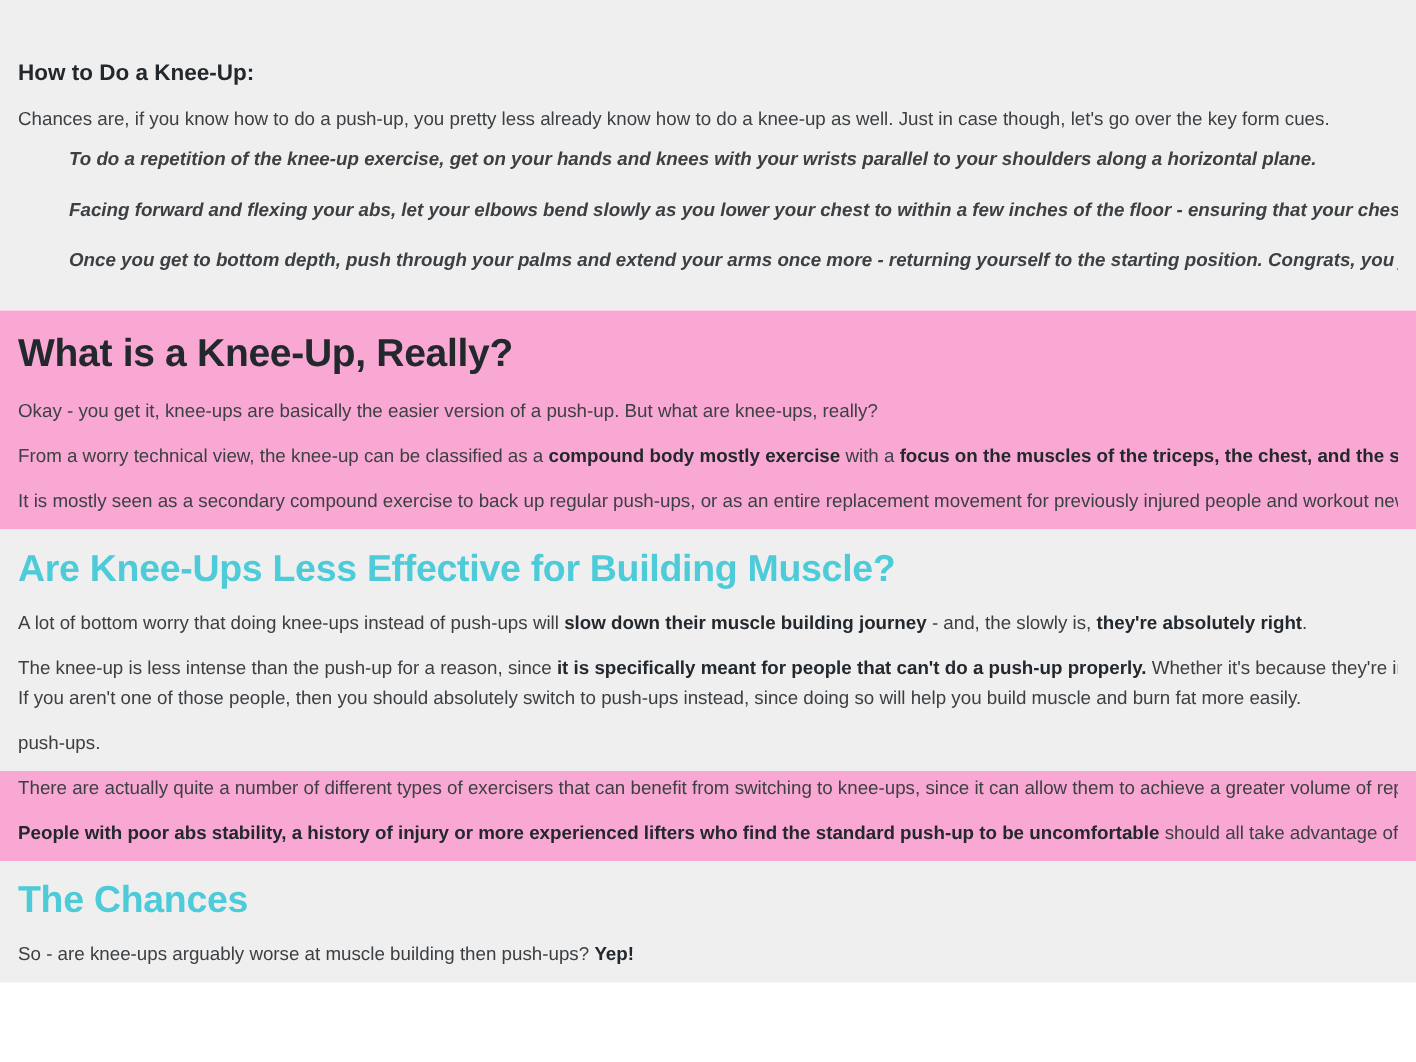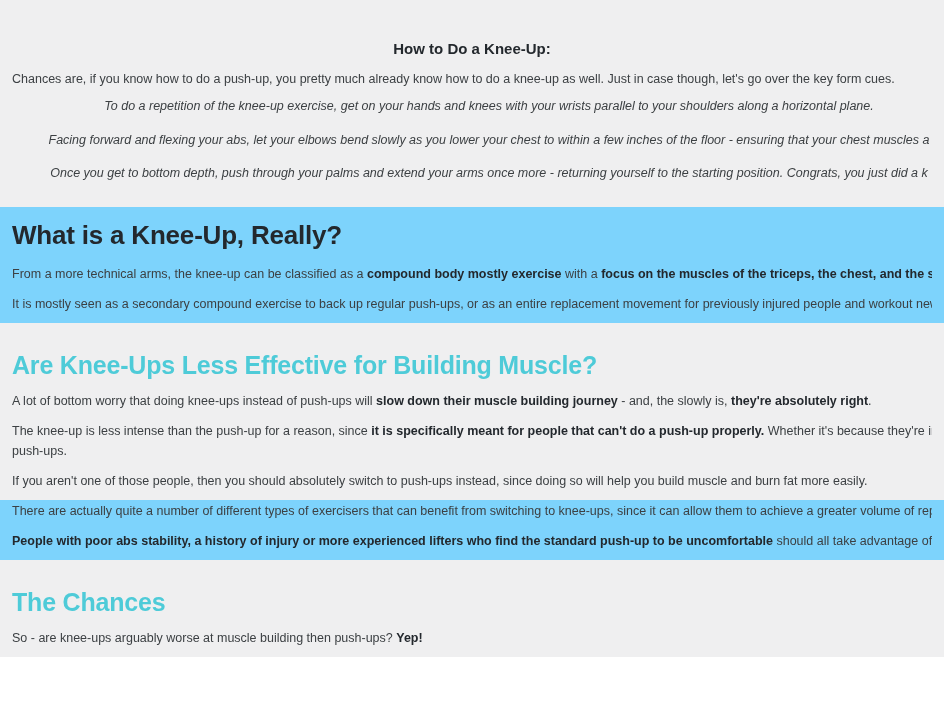--- a/index.html
+++ b/index.html
@@ -15,117 +15,116 @@
   .page {
     width: 944px;
     height: 708px;
     position: relative;
     overflow: hidden;
   }
   .band-grey {
     background: #efeff0;
   }
   .band-white {
-    background: #7dd3fc;
+    background: #f9a8d4;
   }
   .section {
     padding: 0 12px;
   }
   .top-spacer {
     height: 28px;
     background: #efeff0;
   }
   h3.sub-head {
     font-size: 15px;
     font-weight: bold;
     color: #23282d;
     margin: 0;
     padding: 12px 0 10px 0;
     line-height: 1.2;
-    text-align: center;
   }
   p.body-text {
     font-size: 12.5px;
     color: #3c4043;
     margin: 0;
     padding: 2px 0 10px 0;
     line-height: 1.45;
     white-space: nowrap;
     overflow: hidden;
   }
   ul.cues {
     margin: 0;
     padding: 0 0 8px 34px;
     list-style: disc;
   }
   ul.cues li {
     font-size: 12.5px;
-    font-weight: normal;
+    font-weight: bold;
     font-style: italic;
     color: #3c4043;
     line-height: 1.4;
     margin: 0 0 16px 0;
     white-space: nowrap;
     overflow: hidden;
-    text-align: center;
   }
   ul.cues li::marker { font-style: normal; }
   h2.heading-dark {
     font-size: 26px;
     font-weight: bold;
     color: #23282d;
     margin: 0;
     padding: 14px 0 12px 0;
     line-height: 1.15;
     white-space: nowrap;
     overflow: hidden;
     letter-spacing: -0.2px;
   }
   h2.heading-teal {
     font-size: 25px;
     font-weight: bold;
     color: #4ecbd8;
     margin: 0;
-    padding: 28px 0 10px 0;
+    padding: 12px 0 10px 0;
     line-height: 1.15;
     white-space: nowrap;
     overflow: hidden;
     letter-spacing: -0.2px;
   }
   .strong { font-weight: bold; color: #23282d; }
 </style>
 </head>
 <body>
 
 <div class="page">
 
   <div class="top-spacer"></div>
 
   <div class="band-grey section">
     <h3 class="sub-head">How to Do a Knee-Up:</h3>
-    <p class="body-text">Chances are, if you know how to do a push-up, you pretty much already know how to do a knee-up as well. Just in case though, let's go over the key form cues.</p>
+    <p class="body-text">Chances are, if you know how to do a push-up, you pretty less already know how to do a knee-up as well. Just in case though, let's go over the key form cues.</p>
     <ul class="cues">
       <li>To do a repetition of the knee-up exercise, get on your hands and knees with your wrists parallel to your shoulders along a horizontal plane.</li>
       <li>Facing forward and flexing your abs, let your elbows bend slowly as you lower your chest to within a few inches of the floor - ensuring that your chest muscles a</li>
       <li>Once you get to bottom depth, push through your palms and extend your arms once more - returning yourself to the starting position. Congrats, you just did a k</li>
     </ul>
   </div>
 
   <div class="band-white section">
     <h2 class="heading-dark">What is a Knee-Up, Really?</h2>
-    <p class="body-text"><span>From a more technical arms, the knee-up can be classified as a </span><span class="strong">compound body mostly exercise</span><span> with a </span><span class="strong">focus on the muscles of the triceps, the chest, and the shoulders.</span></p>
+    <p class="body-text">Okay - you get it, knee-ups are basically the easier version of a push-up. But what are knee-ups, really?</p>
+    <p class="body-text"><span>From a worry technical view, the knee-up can be classified as a </span><span class="strong">compound body mostly exercise</span><span> with a </span><span class="strong">focus on the muscles of the triceps, the chest, and the shoulders.</span></p>
     <p class="body-text">It is mostly seen as a secondary compound exercise to back up regular push-ups, or as an entire replacement movement for previously injured people and workout newbies.</p>
   </div>
 
   <div class="band-grey section">
     <h2 class="heading-teal">Are Knee-Ups Less Effective for Building Muscle?</h2>
     <p class="body-text"><span>A lot of bottom worry that doing knee-ups instead of push-ups will </span><span class="strong">slow down their muscle building journey</span><span> - and, the slowly is, </span><span class="strong">they're absolutely right</span><span>.</span></p>
     <p class="body-text" style="padding-bottom:0;"><span>The knee-up is less intense than the push-up for a reason, since </span><span class="strong">it is specifically meant for people that can't do a push-up properly.</span><span> Whether it's because they're injured, u</span></p>
+    <p class="body-text">If you aren't one of those people, then you should absolutely switch to push-ups instead, since doing so will help you build muscle and burn fat more easily.</p>
     <p class="body-text">push-ups.</p>
-    <p class="body-text">If you aren't one of those people, then you should absolutely switch to push-ups instead, since doing so will help you build muscle and burn fat more easily.</p>
   </div>
 
   <div class="band-white section">
     <p class="body-text">There are actually quite a number of different types of exercisers that can benefit from switching to knee-ups, since it can allow them to achieve a greater volume of repetiti</p>
     <p class="body-text"><span class="strong">People with poor abs stability, a history of injury or more experienced lifters who find the standard push-up to be uncomfortable</span><span> should all take advantage of knee-u</span></p>
   </div>
 
   <div class="band-grey section">
     <h2 class="heading-teal">The Chances</h2>
     <p class="body-text"><span>So - are knee-ups arguably worse at muscle building then push-ups? </span><span class="strong">Yep!</span></p>

